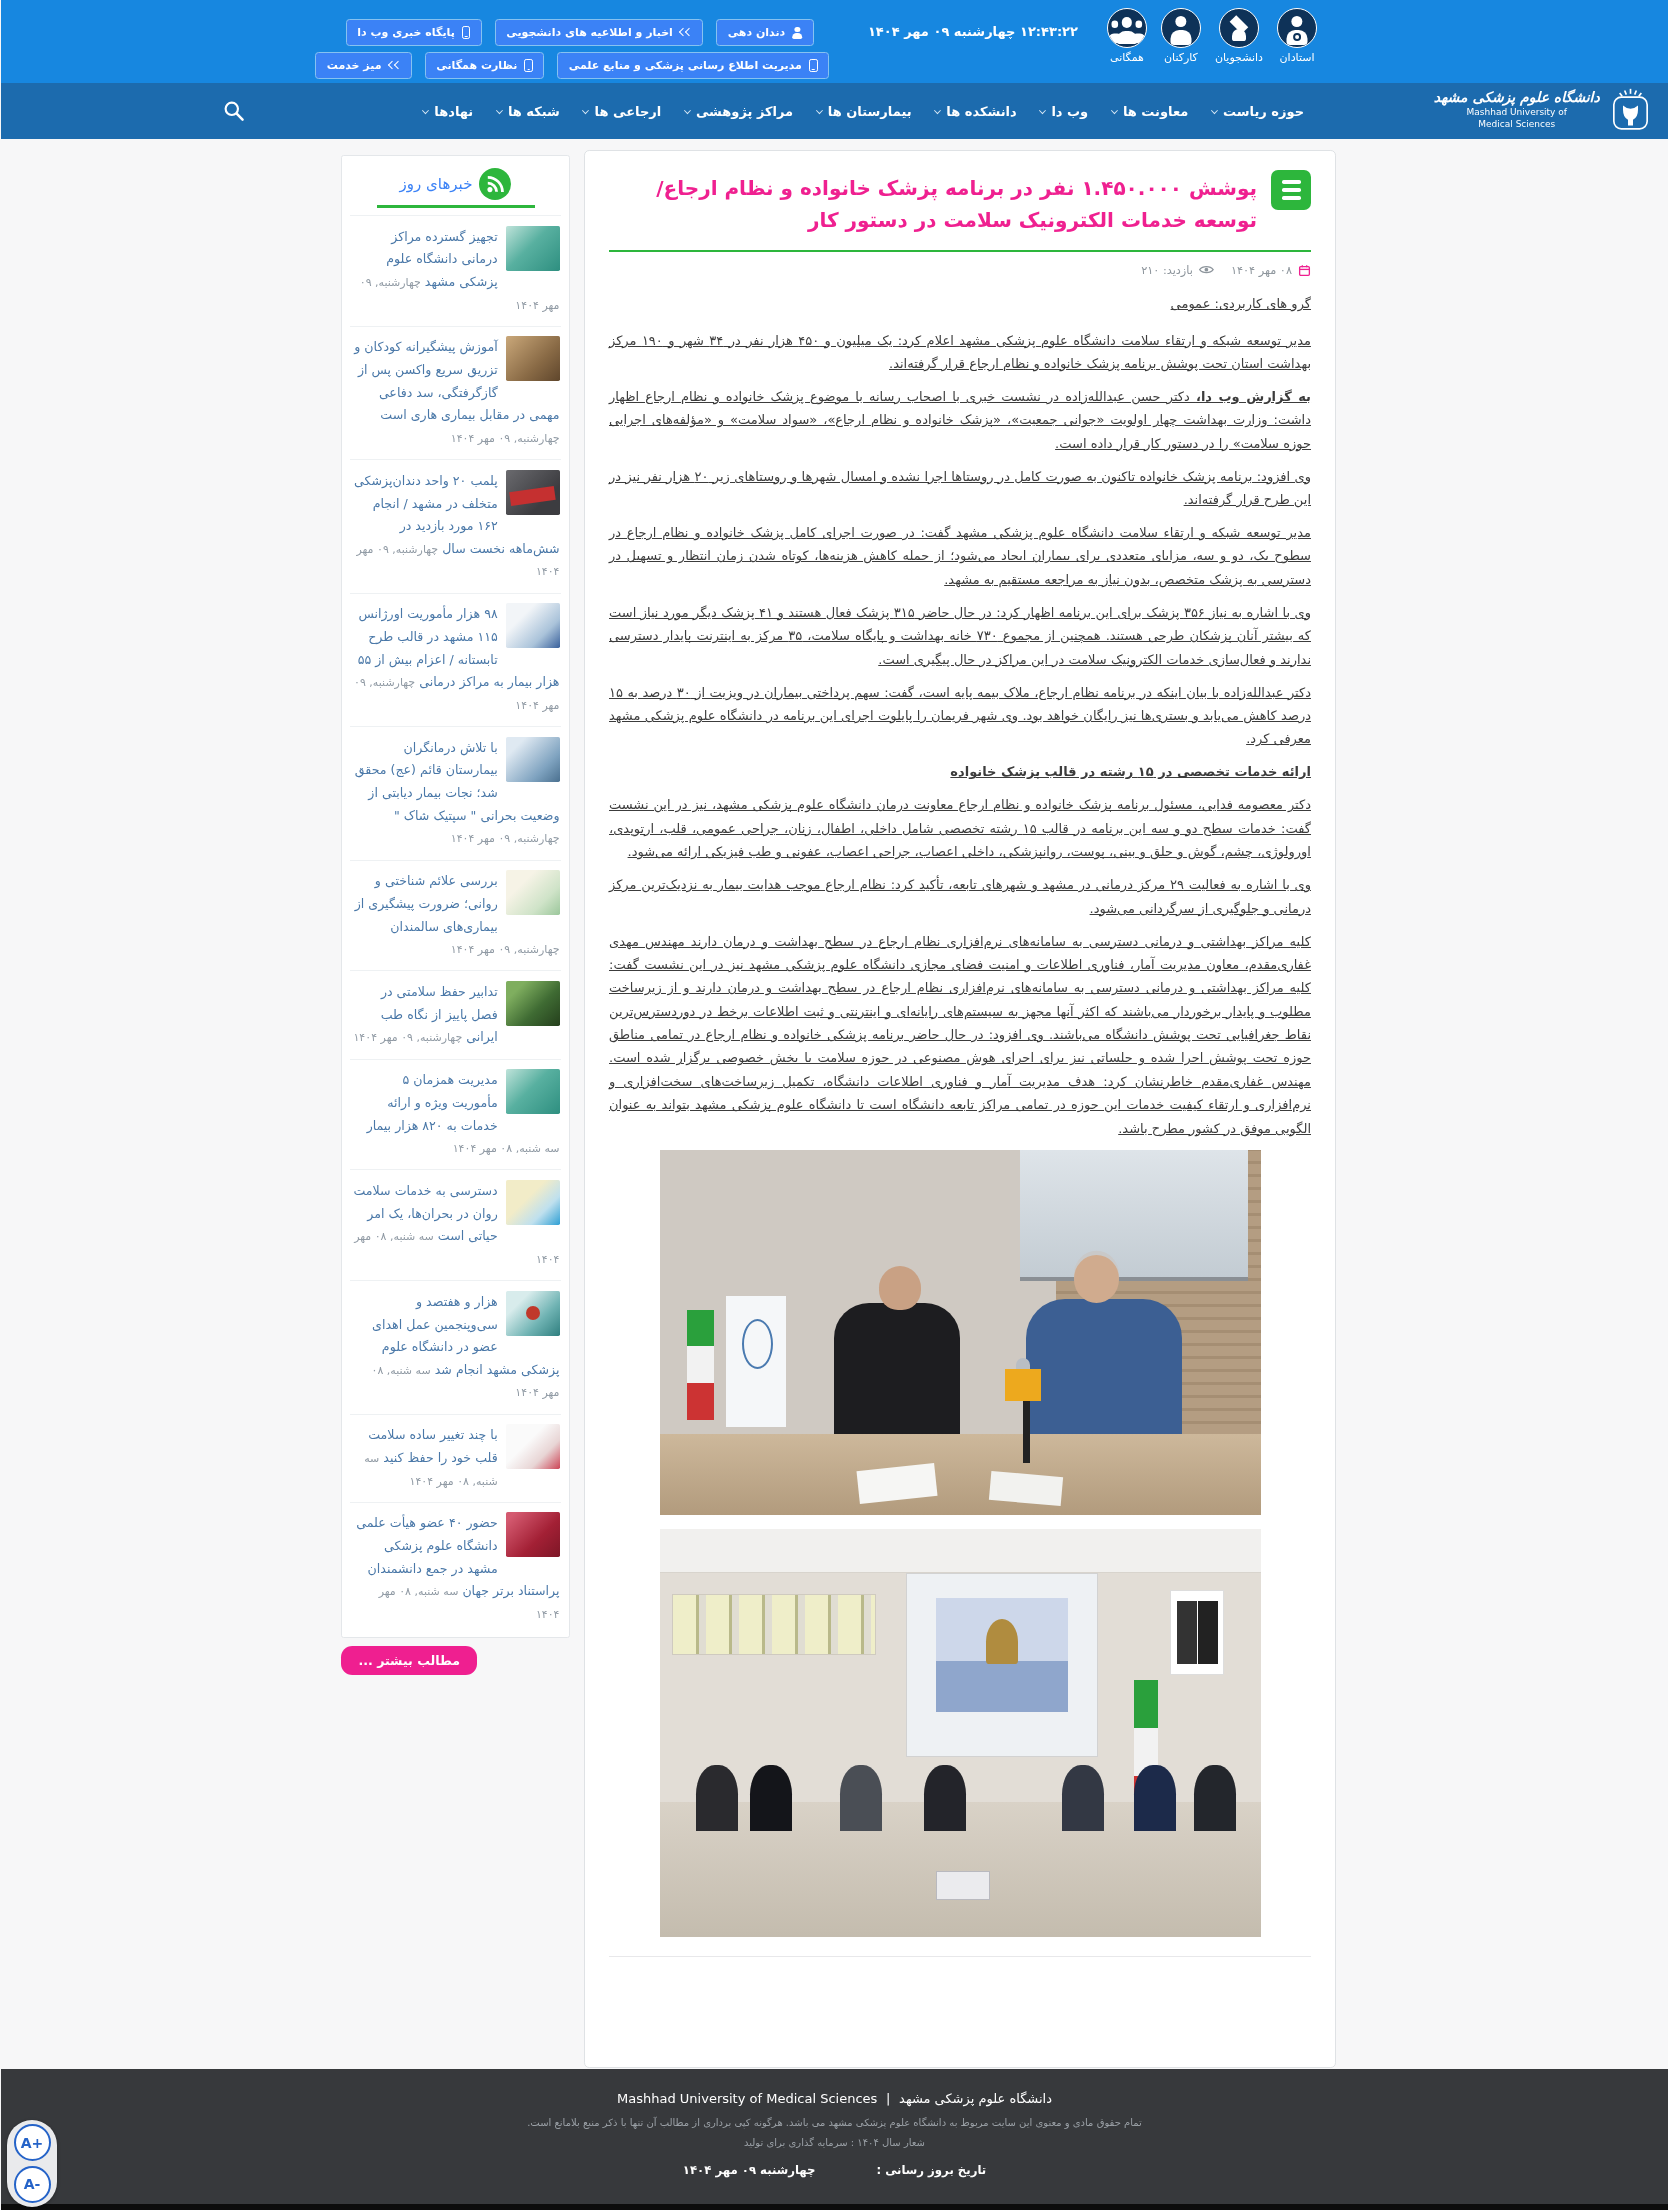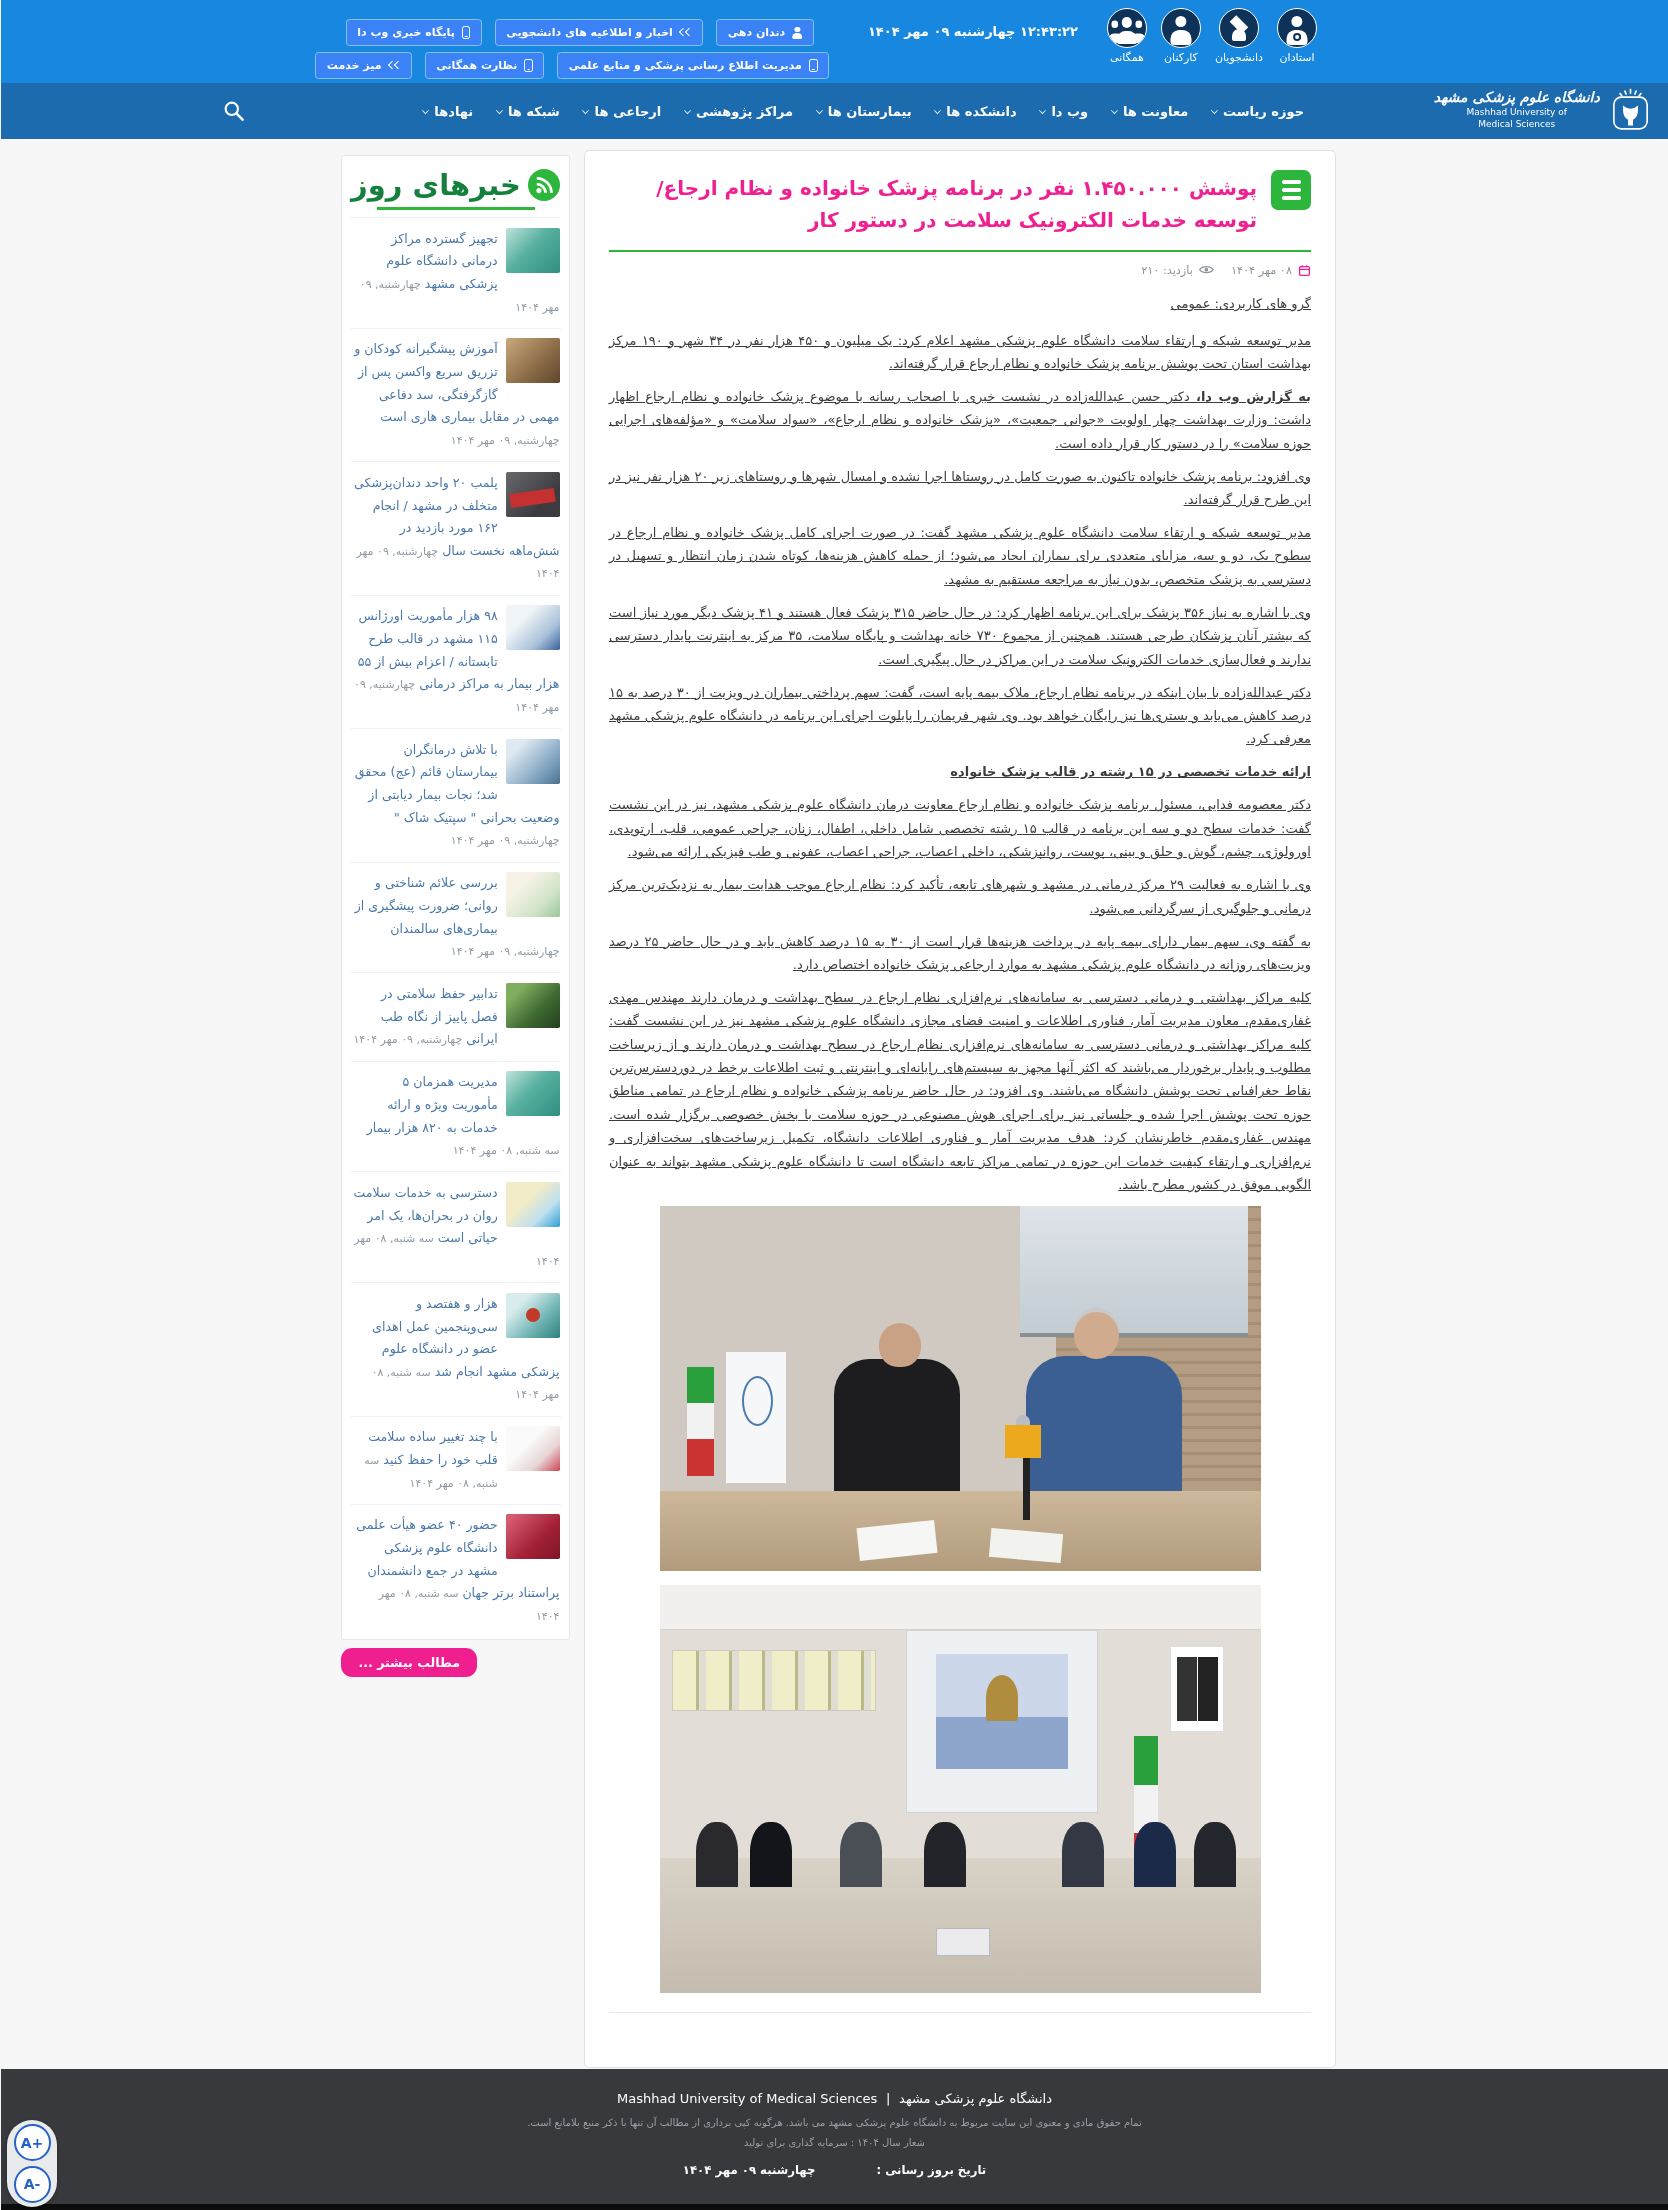--- a/index.html
+++ b/index.html
@@ -48,21 +48,21 @@
   .chev { width:5.2px; height:5.2px; border-left:1.7px solid #d6e7f5; border-bottom:1.7px solid #d6e7f5; transform:rotate(-45deg); margin-top:-1.7px; }
   .search-btn { position:absolute; left:222px; top:15.6px; cursor:pointer; }
   .logo { position:absolute; right:15.6px; top:3.5px; display:flex; align-items:center; gap:8.7px; color:#fff; }
   .logo-text { text-align:center; }
   .logo-fa { font-size:14px; font-weight:bold; font-style:italic; }
   .logo-en { font-size:9px; line-height:1.3; direction:ltr; margin-top:1.7px; }
   
   .sidebar { position:absolute; top:155px; left:341px; width:229px; }
   .sb-panel { background:#fff; border:0.9px solid #e4e7ea; border-radius:2.6px; padding:5.2px 7.8px 1.7px; }
   .sb-head { display:flex; justify-content:center; align-items:center; gap:7px; padding:7px 0 1.7px; }
-  .sb-title { color:#15803d; font-size:29px; font-weight:bold; }
+  .sb-title { color:#3b82f6; font-size:15px; font-weight:normal; }
   .sb-underline { width:158px; height:2.6px; background:#2db63c; margin:3.5px auto 7px; }
   .sb-item { border-top:0.9px solid #eef1f3; padding:9.6px 1.7px 9.6px 3.5px; overflow:hidden; font-size:12.6px; line-height:1.8; }
   .sb-thumb { float:right; width:54px; height:45px; border-radius:1.7px; margin-left:7.8px; margin-bottom:2.6px; position:relative; overflow:hidden; display:block; }
   .sb-link { color:#4a78a8; cursor:pointer; }
   .sb-date { color:#909aa4; font-size:11px; }
   .thumb-hospital-ward { background:linear-gradient(135deg,#bfe3da 0%,#58b0a0 45%,#2e8f80 100%); }
   .thumb-dog { background:linear-gradient(135deg,#caa87a,#8a6b46 60%,#5f462c); }
   .thumb-sealed { background:linear-gradient(135deg,#6a6a6e,#3c3c40 70%); }
   .thumb-sealed::after { content:""; position:absolute; left:8%; right:8%; top:42%; bottom:26%; background:#c53030; transform:rotate(-8deg); }
   .thumb-ems { background:linear-gradient(135deg,#f2f5f8 30%,#aac3da 70%,#39609b); }
@@ -380,21 +380,20 @@
   <div class="type-category"><span class="lead"></span><span>گرو های کاربردی: عمومی</span></div>
       <div class="type-p"><span class="lead"></span><span>مدیر توسعه شبکه و ارتقاء سلامت دانشگاه علوم پزشکی مشهد اعلام کرد: یک میلیون و ۴۵۰ هزار نفر در ۳۴ شهر و ۱۹۰ مرکز بهداشت استان تحت پوشش برنامه پزشک خانواده و نظام ارجاع قرار گرفته‌اند.</span></div>
       <div class="type-p"><span class="lead">به گزارش وب دا،</span><span> دکتر حسن عبدالله‌زاده در نشست خبری با اصحاب رسانه با موضوع پزشک خانواده و نظام ارجاع اظهار داشت: وزارت بهداشت چهار اولویت «جوانی جمعیت»، «پزشک خانواده و نظام ارجاع»، «سواد سلامت» و «مؤلفه‌های اجرایی حوزه سلامت» را در دستور کار قرار داده است.</span></div>
       <div class="type-p"><span class="lead"></span><span>وی افزود: برنامه پزشک خانواده تاکنون به صورت کامل در روستاها اجرا نشده و امسال شهرها و روستاهای زیر ۲۰ هزار نفر نیز در این طرح قرار گرفته‌اند.</span></div>
       <div class="type-p"><span class="lead"></span><span>مدیر توسعه شبکه و ارتقاء سلامت دانشگاه علوم پزشکی مشهد گفت: در صورت اجرای کامل پزشک خانواده و نظام ارجاع در سطوح یک، دو و سه، مزایای متعددی برای بیماران ایجاد می‌شود؛ از جمله کاهش هزینه‌ها، کوتاه شدن زمان انتظار و تسهیل در دسترسی به پزشک متخصص، بدون نیاز به مراجعه مستقیم به مشهد.</span></div>
       <div class="type-p"><span class="lead"></span><span>وی با اشاره به نیاز ۳۵۶ پزشک برای این برنامه اظهار کرد: در حال حاضر ۳۱۵ پزشک فعال هستند و ۴۱ پزشک دیگر مورد نیاز است که بیشتر آنان پزشکان طرحی هستند. همچنین از مجموع ۷۳۰ خانه بهداشت و پایگاه سلامت، ۳۵ مرکز به اینترنت پایدار دسترسی ندارند و فعال‌سازی خدمات الکترونیک سلامت در این مراکز در حال پیگیری است.</span></div>
       <div class="type-p"><span class="lead"></span><span>دکتر عبدالله‌زاده با بیان اینکه در برنامه نظام ارجاع، ملاک بیمه پایه است، گفت: سهم پرداختی بیماران در ویزیت از ۳۰ درصد به ۱۵ درصد کاهش می‌یابد و بستری‌ها نیز رایگان خواهد بود. وی شهر فریمان را پایلوت اجرای این برنامه در دانشگاه علوم پزشکی مشهد معرفی کرد.</span></div>
       <div class="type-h"><span class="lead"></span><span>ارائه خدمات تخصصی در ۱۵ رشته در قالب پزشک خانواده</span></div>
       <div class="type-p"><span class="lead"></span><span>دکتر معصومه فدایی، مسئول برنامه پزشک خانواده و نظام ارجاع معاونت درمان دانشگاه علوم پزشکی مشهد، نیز در این نشست گفت: خدمات سطح دو و سه این برنامه در قالب ۱۵ رشته تخصصی شامل داخلی، اطفال، زنان، جراحی عمومی، قلب، ارتوپدی، اورولوژی، چشم، گوش و حلق و بینی، پوست، روانپزشکی، داخلی اعصاب، جراحی اعصاب، عفونی و طب فیزیکی ارائه می‌شود.</span></div>
       <div class="type-p"><span class="lead"></span><span>وی با اشاره به فعالیت ۲۹ مرکز درمانی در مشهد و شهرهای تابعه، تأکید کرد: نظام ارجاع موجب هدایت بیمار به نزدیک‌ترین مرکز درمانی و جلوگیری از سرگردانی می‌شود.</span></div>
-      <div class="type-p"><span class="lead"></span><span>به گفته وی، سهم بیمار دارای بیمه پایه در پرداخت هزینه‌ها قرار است از ۳۰ به ۱۵ درصد کاهش یابد و در حال حاضر ۲۵ درصد ویزیت‌های روزانه در دانشگاه علوم پزشکی مشهد به موارد ارجاعی پزشک خانواده اختصاص دارد.</span></div>
       <div class="type-p"><span class="lead"></span><span>کلیه مراکز بهداشتی و درمانی دسترسی به سامانه‌های نرم‌افزاری نظام ارجاع در سطح بهداشت و درمان دارند مهندس مهدی غفاری‌مقدم، معاون مدیریت آمار، فناوری اطلاعات و امنیت فضای مجازی دانشگاه علوم پزشکی مشهد نیز در این نشست گفت: کلیه مراکز بهداشتی و درمانی دسترسی به سامانه‌های نرم‌افزاری نظام ارجاع در سطح بهداشت و درمان دارند و از زیرساخت مطلوب و پایدار برخوردار می‌باشند که اکثر آنها مجهز به سیستم‌های رایانه‌ای و اینترنتی و ثبت اطلاعات برخط در دوردسترس‌ترین نقاط جغرافیایی تحت پوشش دانشگاه می‌باشند. وی افزود: در حال حاضر برنامه پزشکی خانواده و نظام ارجاع در تمامی مناطق حوزه تحت پوشش اجرا شده و جلساتی نیز برای اجرای هوش مصنوعی در حوزه سلامت با بخش خصوصی برگزار شده است. مهندس غفاری‌مقدم خاطرنشان کرد: هدف مدیریت آمار و فناوری اطلاعات دانشگاه، تکمیل زیرساخت‌های سخت‌افزاری و نرم‌افزاری و ارتقاء کیفیت خدمات این حوزه در تمامی مراکز تابعه دانشگاه است تا دانشگاه علوم پزشکی مشهد بتواند به عنوان الگویی موفق در کشور مطرح باشد.</span></div>
     </div>
 
   <div class="photo photo1">
     <span class="p1-wood"></span>
       <span class="p1-screen"></span>
       <span class="p1-panel"></span>
     <span class="p1-flag-iran"></span>
     <span class="p1-flag-white"></span>
     <span class="p1-torso1"></span>

